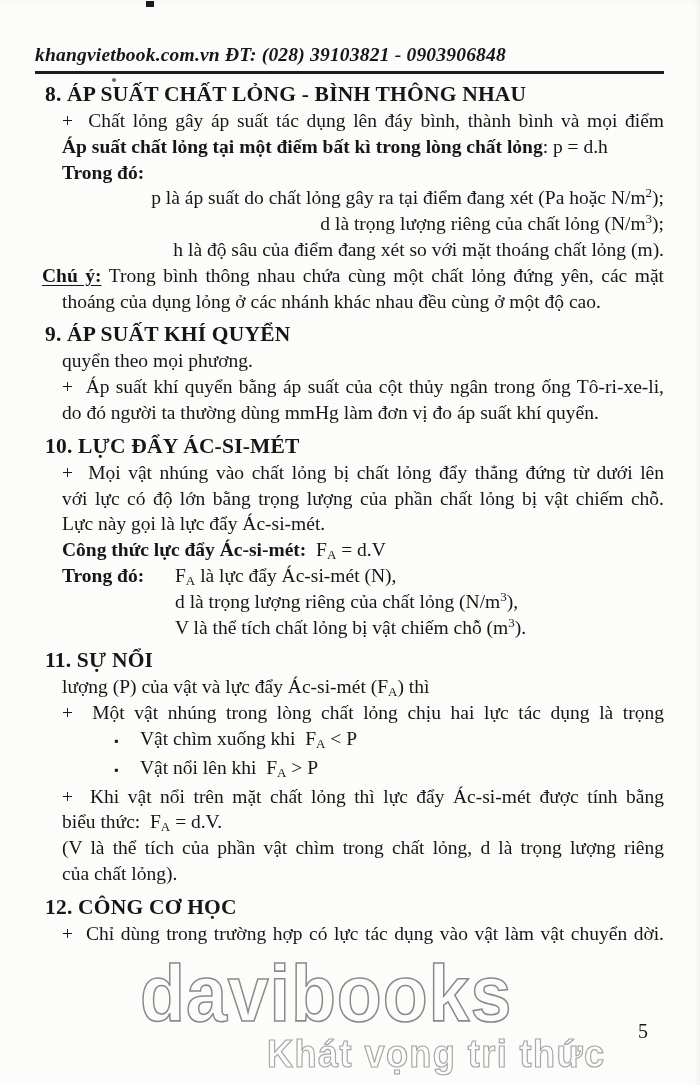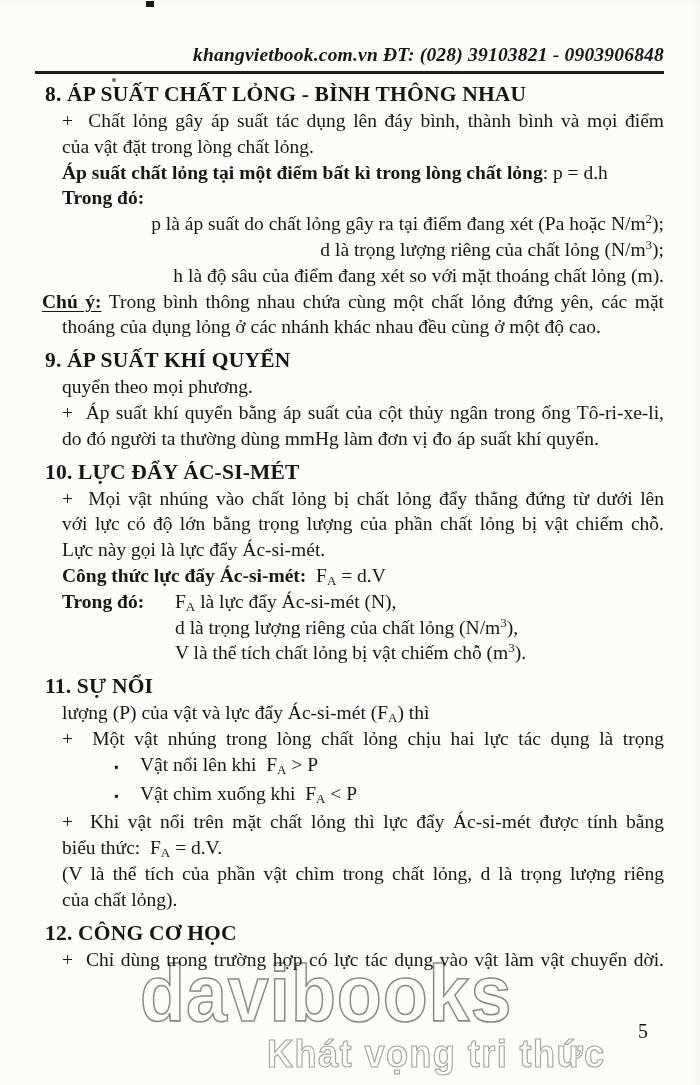--- a/index.html
+++ b/index.html
@@ -7,21 +7,21 @@
     position:relative;width:700px;height:1085px;box-sizing:border-box;
     background:#fcfcfa;overflow:hidden;
     padding:0 36px 0 62px;
     font-family:"Liberation Serif","DejaVu Serif",serif;color:#161616;
     box-shadow:inset -7px 0 9px -7px rgba(0,0,0,.07), inset 0 6px 8px -7px rgba(0,0,0,.05);
   }
   .content{position:relative;z-index:1;}
   .hdr{
     margin-left:-27px;padding-top:42px;padding-bottom:3px;
     border-bottom:3px solid #1d1d1d;
-    text-align:right;font-weight:bold;font-style:italic;
+    text-align:left;font-weight:bold;font-style:italic;
     font-size:19.5px;line-height:26px;letter-spacing:.2px;
   }
   .heading{font-weight:bold;font-size:21.5px;line-height:27px;margin:7px 0 0 -17px;letter-spacing:.2px;}
   .line{font-size:19.5px;line-height:25.8px;}
   .ind{padding-left:30px;text-align:right;}
   .note{margin-left:-20px;}
   .bullet{padding-left:52px;}
   .defc{padding-left:113px;}
   .term{display:inline-block;width:113px;font-weight:bold;}
   .j{text-align:justify;text-align-last:justify;}
@@ -61,21 +61,20 @@
   <div class="speck1"></div>
   <div class="speck2"></div>
 
   <div class="content">
     <div class="hdr">
       <span>khangvietbook.com.vn  ĐT: (028) 39103821 - 0903906848</span>
     </div>
     <div>
         <div class="heading">8. ÁP SUẤT CHẤT LỎNG - BÌNH THÔNG NHAU</div>
         <div class="line j"><span>+&nbsp; Chất lỏng gây áp suất tác dụng lên đáy bình, thành bình và mọi điểm</span></div>
-        <div class="line"><span>của vật đặt trong lòng chất lỏng.</span></div>
         <div class="line"><span class="b">Áp suất chất lỏng tại một điểm bất kì trong lòng chất lỏng</span><span>: p = d.h</span></div>
         <div class="line"><span class="b">Trong đó:</span></div>
         <div class="line ind"><span>p là áp suất do chất lỏng gây ra tại điểm đang xét (Pa hoặc N/m</span><sup>2</sup><span>);</span></div>
         <div class="line ind"><span>d là trọng lượng riêng của chất lỏng (N/m</span><sup>3</sup><span>);</span></div>
         <div class="line ind"><span>h là độ sâu của điểm đang xét so với mặt thoáng chất lỏng (m).</span></div>
         <div class="line note j"><span class="bu">Chú ý:</span><span> Trong bình thông nhau chứa cùng một chất lỏng đứng yên, các mặt</span></div>
         <div class="line"><span>thoáng của dụng lỏng ở các nhánh khác nhau đều cùng ở một độ cao.</span></div>
         <div class="heading">9. ÁP SUẤT KHÍ QUYỂN</div>
         <div class="line"><span>quyển theo mọi phương.</span></div>
         <div class="line j"><span>+&nbsp; Áp suất khí quyển bằng áp suất của cột thủy ngân trong ống Tô-ri-xe-li,</span></div>
@@ -84,22 +83,22 @@
         <div class="line j"><span>+&nbsp; Mọi vật nhúng vào chất lỏng bị chất lỏng đẩy thẳng đứng từ dưới lên</span></div>
         <div class="line j"><span>với lực có độ lớn bằng trọng lượng của phần chất lỏng bị vật chiếm chỗ.</span></div>
         <div class="line"><span>Lực này gọi là lực đẩy Ác-si-mét.</span></div>
         <div class="line"><span class="b">Công thức lực đẩy Ác-si-mét:</span><span>&nbsp; F</span><sub>A</sub><span> = d.V</span></div>
         <div class="line"><span class="term">Trong đó:</span><span>F</span><sub>A</sub><span> là lực đẩy Ác-si-mét (N),</span></div>
         <div class="line defc"><span>d là trọng lượng riêng của chất lỏng (N/m</span><sup>3</sup><span>),</span></div>
         <div class="line defc"><span>V là thể tích chất lỏng bị vật chiếm chỗ (m</span><sup>3</sup><span>).</span></div>
         <div class="heading">11. SỰ NỔI</div>
         <div class="line"><span>lượng (P) của vật và lực đẩy Ác-si-mét (F</span><sub>A</sub><span>) thì</span></div>
         <div class="line j"><span>+&nbsp; Một vật nhúng trong lòng chất lỏng chịu hai lực tác dụng là trọng</span></div>
+        <div class="line bullet"><span class="mk">▪</span><span>Vật chìm xuống khi&nbsp; F</span><sub>A</sub><span> &lt; P</span></div>
         <div class="line bullet"><span class="mk">▪</span><span>Vật nổi lên khi&nbsp; F</span><sub>A</sub><span> &gt; P</span></div>
-        <div class="line bullet"><span class="mk">▪</span><span>Vật chìm xuống khi&nbsp; F</span><sub>A</sub><span> &lt; P</span></div>
         <div class="line j"><span>+&nbsp; Khi vật nổi trên mặt chất lỏng thì lực đẩy Ác-si-mét được tính bằng</span></div>
         <div class="line"><span>biểu thức:&nbsp; F</span><sub>A</sub><span> = d.V.</span></div>
         <div class="line j"><span>(V là thể tích của phần vật chìm trong chất lỏng, d là trọng lượng riêng</span></div>
         <div class="line"><span>của chất lỏng).</span></div>
         <div class="heading">12. CÔNG CƠ HỌC</div>
         <div class="line j"><span>+&nbsp; Chỉ dùng trong trường hợp có lực tác dụng vào vật làm vật chuyển dời.</span></div>
       </div>
   </div>
 
   <div class="pageno">5</div>

